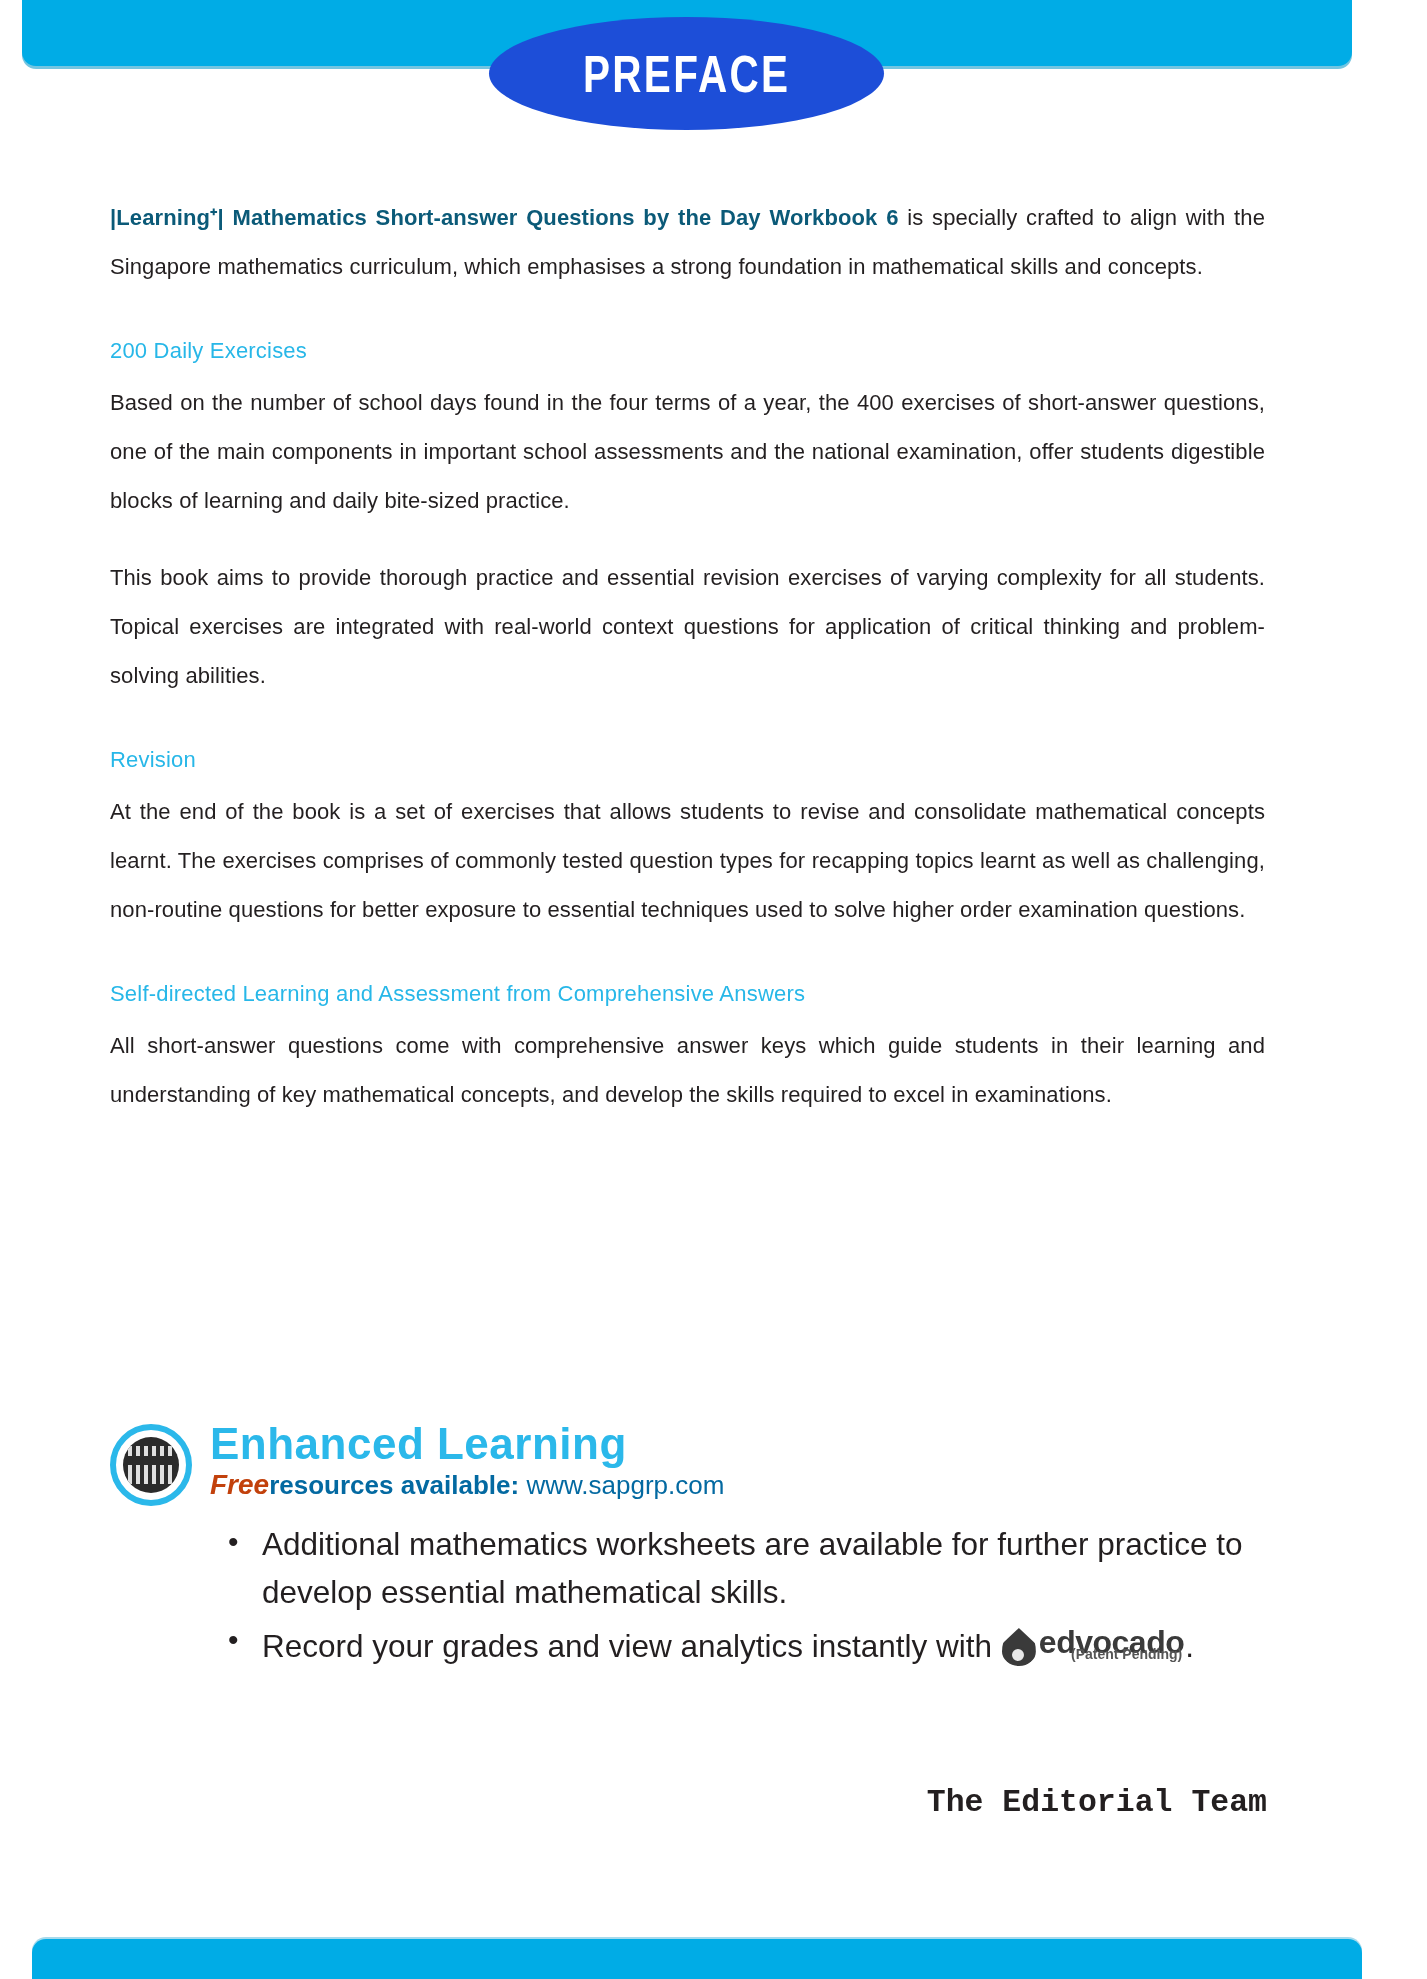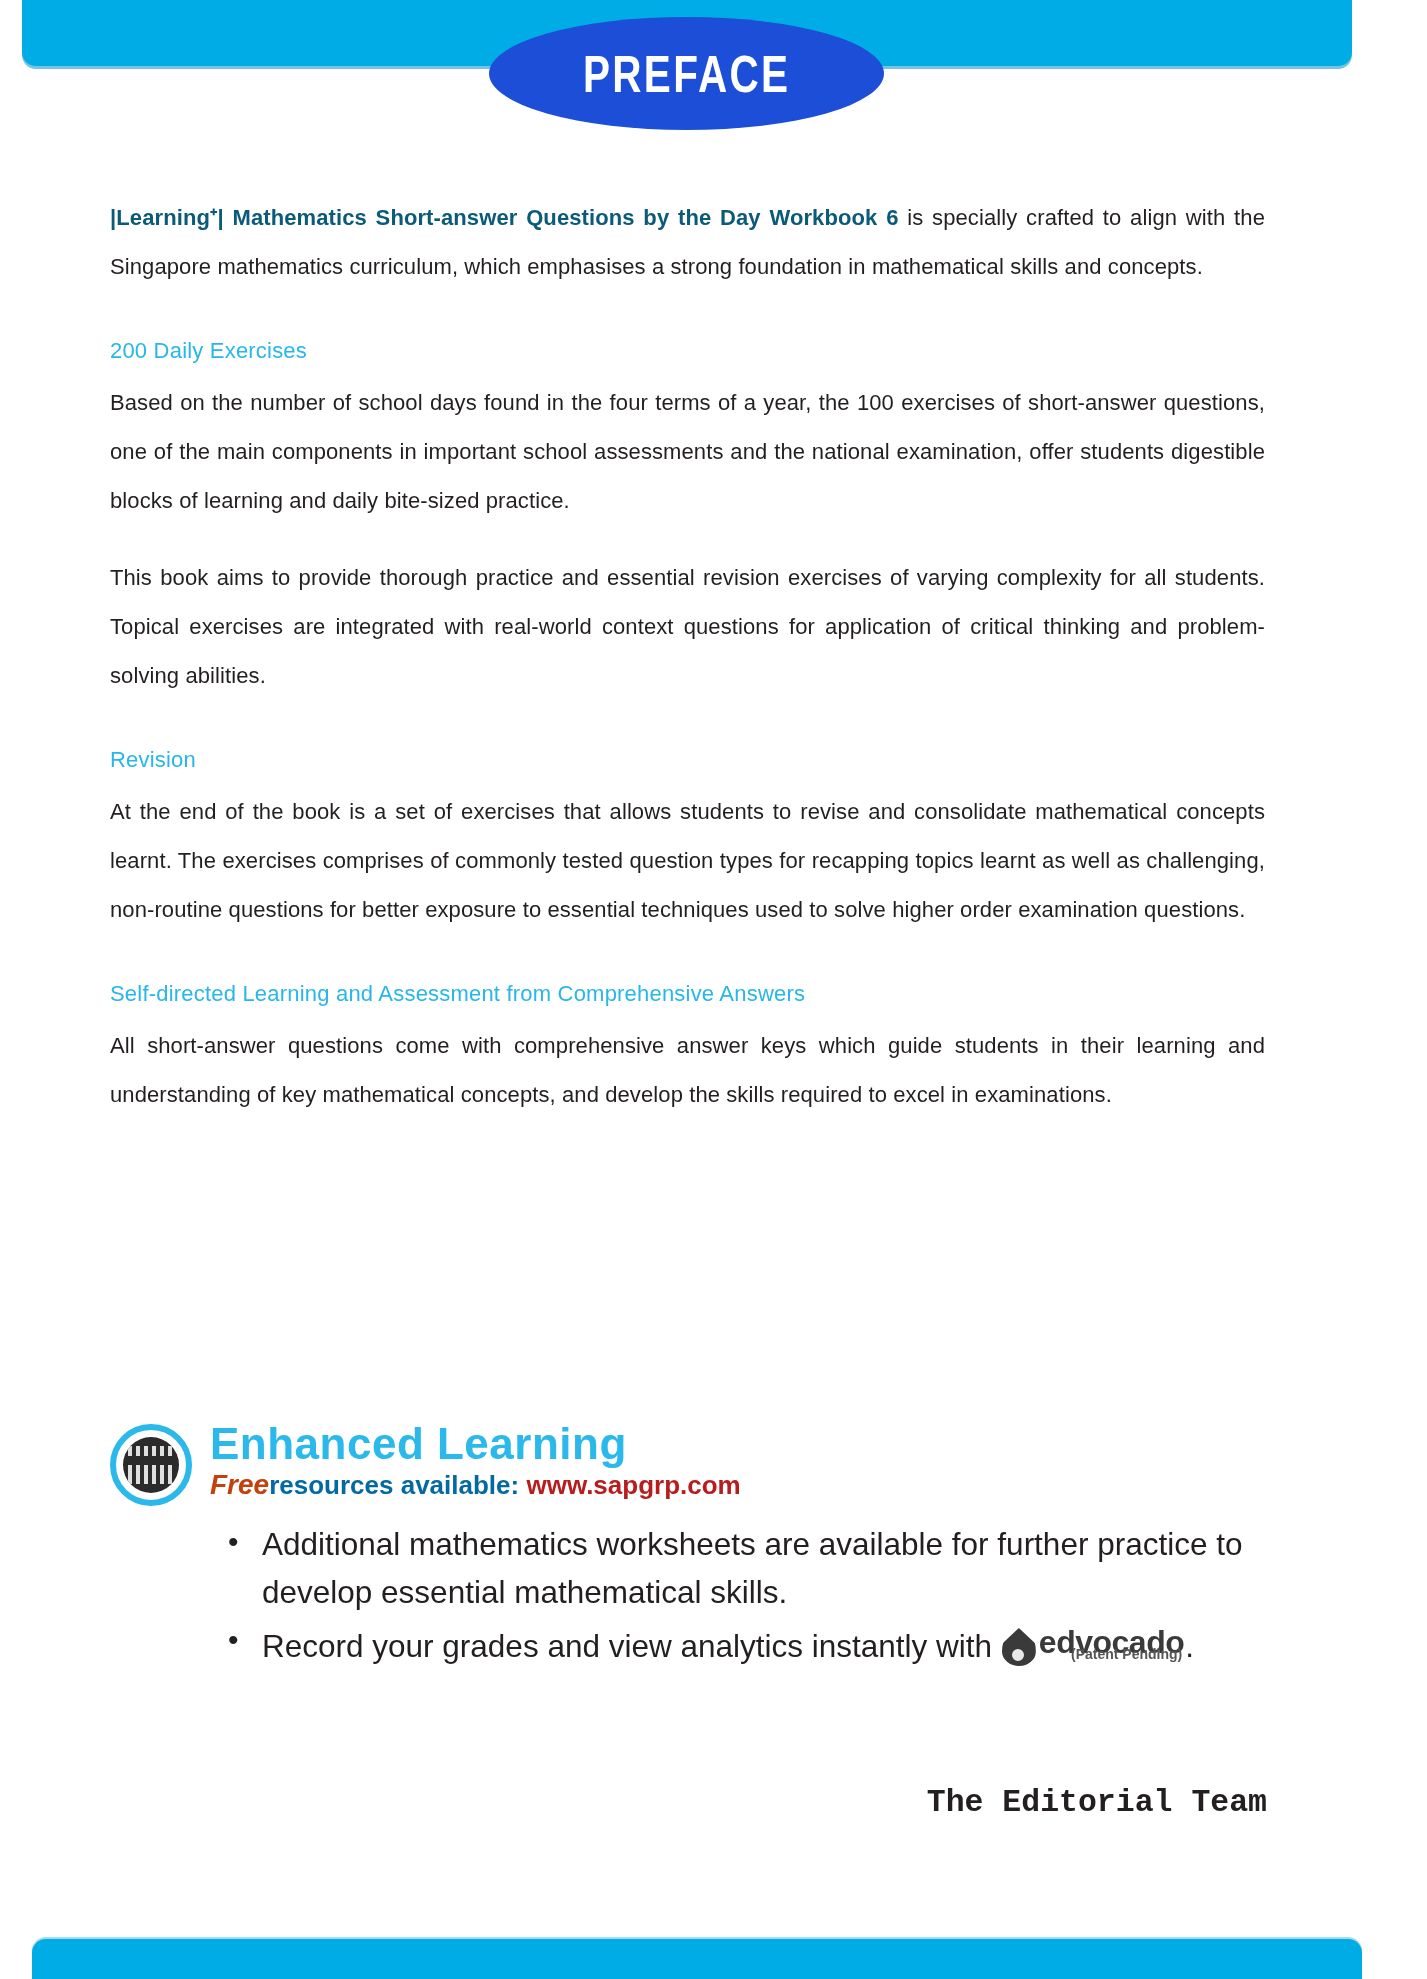--- a/index.html
+++ b/index.html
@@ -166,22 +166,22 @@
     color: #c2410c;
     font-style: italic;
     font-weight: bold;
     font-size: 28px;
   }
   .el-res {
     color: #0369a1;
     font-weight: bold;
   }
   .el-url {
-    color: #b91c1c;
-    font-weight: bold;
+    color: #0369a1;
+    font-weight: normal;
   }
 
   
   .bullets {
     margin: 14px 0 0 118px;
     padding: 0;
     list-style: none;
   }
   .bullets li {
     position: relative;
@@ -290,21 +290,21 @@
     <span class="title-text">PREFACE</span>
   </div>
 
   <div class="content">
 
     <p class="para"><span class="lead-title">|Learning⁺| Mathematics Short-answer Questions by the Day Workbook 6</span><span> is specially crafted to align with the Singapore mathematics curriculum, which emphasises a strong foundation in mathematical skills and concepts.</span></p>
 
     <div class="gap-sm"></div>
 
     <h2 class="sec-head">200 Daily Exercises</h2>
-    <p class="para">Based on the number of school days found in the four terms of a year, the 100 exercises of short-answer questions, one of the main components in important school assessments and the national examination, offer students digestible blocks of learning and daily bite-sized practice.</p>
+    <p class="para">Based on the number of school days found in the four terms of a year, the 400 exercises of short-answer questions, one of the main components in important school assessments and the national examination, offer students digestible blocks of learning and daily bite-sized practice.</p>
     <p class="para">This book aims to provide thorough practice and essential revision exercises of varying complexity for all students. Topical exercises are integrated with real-world context questions for application of critical thinking and problem-solving abilities.</p>
 
     <div class="gap-sm"></div>
 
     <h2 class="sec-head">Revision</h2>
     <p class="para">At the end of the book is a set of exercises that allows students to revise and consolidate mathematical concepts learnt. The exercises comprises of commonly tested question types for recapping topics learnt as well as challenging, non-routine questions for better exposure to essential techniques used to solve higher order examination questions.</p>
 
     <div class="gap-sm"></div>
 
     <h2 class="sec-head">Self-directed Learning and Assessment from Comprehensive Answers</h2>

